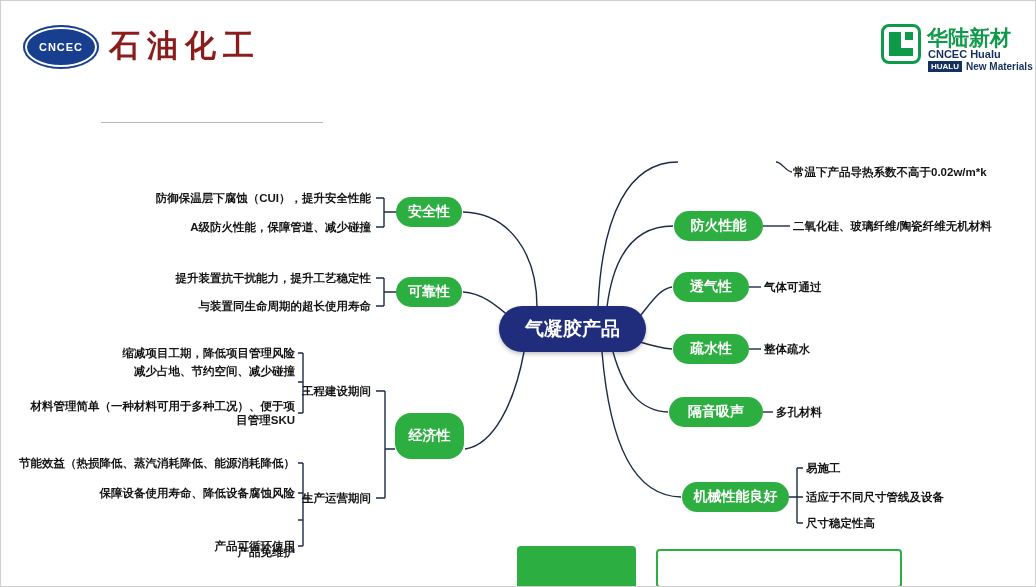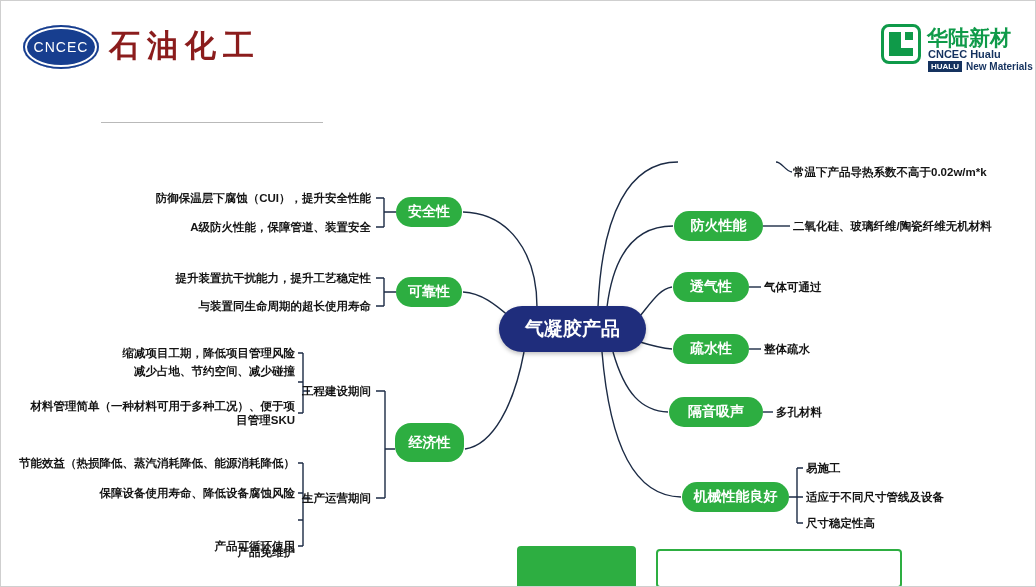--- a/index.html
+++ b/index.html
@@ -5,21 +5,21 @@
   html,body{margin:0;padding:0;background:#eee;}
   .slide{
     position:relative;width:1036px;height:587px;background:#fff;
     border:1px solid #cfcfcf;overflow:hidden;box-sizing:border-box;
     font-family:"Liberation Sans","DejaVu Sans",sans-serif;
   }
   
   .cncec-logo{position:absolute;left:22px;top:24px;width:76px;height:44px;
     background:#173e8f;border-radius:50%;display:flex;align-items:center;justify-content:center;
     box-shadow:inset 0 0 0 2px #173e8f, inset 0 0 0 4px #ffffff;}
-  .cncec-logo span{color:#fff;font-weight:normal;font-size:14px;letter-spacing:1px;}
+  .cncec-logo span{color:#fff;font-weight:bold;font-size:11px;letter-spacing:1px;}
   .calligraphy{position:absolute;left:108px;top:24px;font-family:"Liberation Serif","DejaVu Serif",serif;
     font-weight:bold;font-size:31px;color:#8b1c1c;letter-spacing:7px;white-space:nowrap;}
   .hualu-icon{position:absolute;left:880px;top:23px;width:40px;height:40px;
     border:3px solid #0f9a49;border-radius:8px;box-sizing:border-box;}
   .hualu-icon .p1{position:absolute;left:5px;top:5px;width:12px;height:24px;background:#0f9a49;}
   .hualu-icon .p2{position:absolute;left:5px;top:21px;width:24px;height:8px;background:#0f9a49;}
   .hualu-icon .p3{position:absolute;left:21px;top:5px;width:8px;height:8px;background:#0f9a49;}
   .hualu-cn{position:absolute;left:926px;top:23px;font-size:21px;font-weight:bold;color:#0f9a49;white-space:nowrap;}
   .hualu-en1{position:absolute;left:927px;top:47px;font-size:11px;font-weight:bold;color:#15325f;white-space:nowrap;}
   .hualu-row{position:absolute;left:927px;top:60px;display:flex;align-items:center;gap:4px;}
@@ -99,30 +99,30 @@
       <path d="M 748 348 H 760"></path>
       <path d="M 762 411 H 772"></path>
       <path d="M 788 496 H 796 M 796 467 V 522 M 796 467 H 802 M 796 496 H 802 M 796 522 H 802"></path>
     </g>
   </svg>
 
   <div class="npill" style="left:498px;top:305px;width:147px;height:46px;">气凝胶产品</div>
 
   <div class="gpill" style="left:395px;top:196px;width:66px;height:30px;">安全性</div>
   <div class="gpill" style="left:395px;top:276px;width:66px;height:30px;">可靠性</div>
-  <div class="gpill" style="left:394px;top:422px;width:69px;height:39px;">经济性</div>
+  <div class="gpill" style="left:394px;top:412px;width:69px;height:46px;">经济性</div>
 
   <div class="gpill" style="left:673px;top:210px;width:89px;height:30px;">防火性能</div>
   <div class="gpill" style="left:672px;top:271px;width:76px;height:30px;">透气性</div>
   <div class="gpill" style="left:672px;top:333px;width:76px;height:30px;">疏水性</div>
   <div class="gpill" style="left:668px;top:396px;width:94px;height:30px;">隔音吸声</div>
   <div class="gpill" style="left:681px;top:481px;width:107px;height:30px;">机械性能良好</div>
 
   <div class="leaf leaf-l" style="right:664px;top:190px;">防御保温层下腐蚀（CUI），提升安全性能</div>
-  <div class="leaf leaf-l" style="right:664px;top:219px;">A级防火性能，保障管道、装置安全</div>
+  <div class="leaf leaf-l" style="right:664px;top:219px;">A级防火性能，保障管道、减少碰撞</div>
   <div class="leaf leaf-l" style="right:664px;top:270px;">提升装置抗干扰能力，提升工艺稳定性</div>
   <div class="leaf leaf-l" style="right:664px;top:298px;">与装置同生命周期的超长使用寿命</div>
 
   <div class="grouplabel" style="right:664px;top:383px;">工程建设期间</div>
   <div class="leaf leaf-l" style="right:740px;top:345px;">缩减项目工期，降低项目管理风险</div>
   <div class="leaf leaf-l" style="right:740px;top:363px;">减少占地、节约空间、减少碰撞</div>
   <div class="leaf leaf-l wrap" style="right:740px;top:398px;">材料管理简单（一种材料可用于多种工况）、便于项目管理SKU</div>
 
   <div class="grouplabel" style="right:664px;top:490px;">生产运营期间</div>
   <div class="leaf leaf-l" style="right:740px;top:455px;">节能效益（热损降低、蒸汽消耗降低、能源消耗降低）</div>

